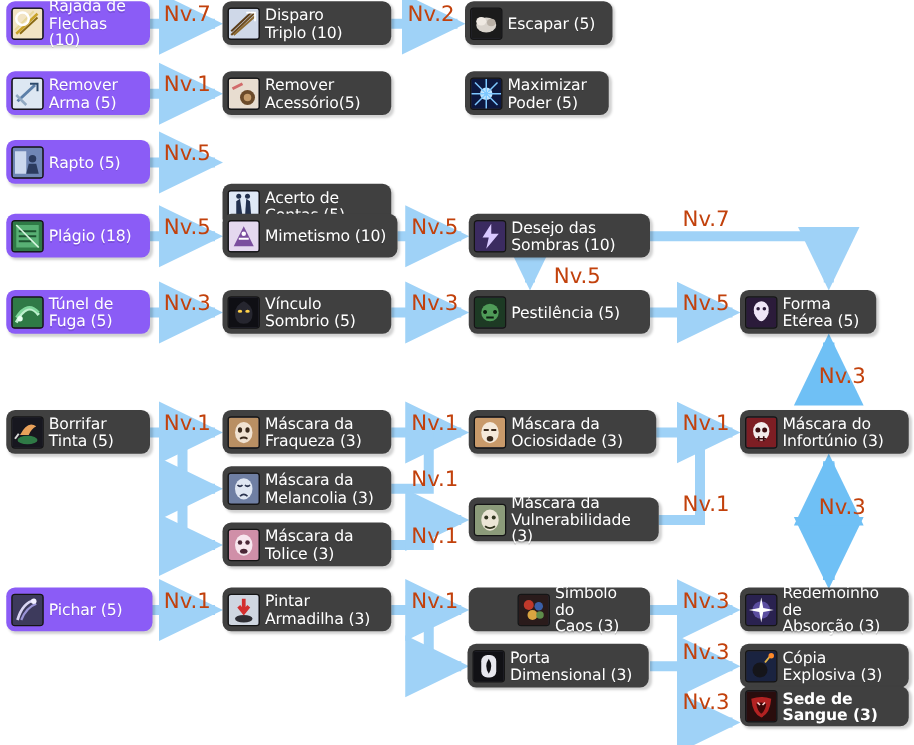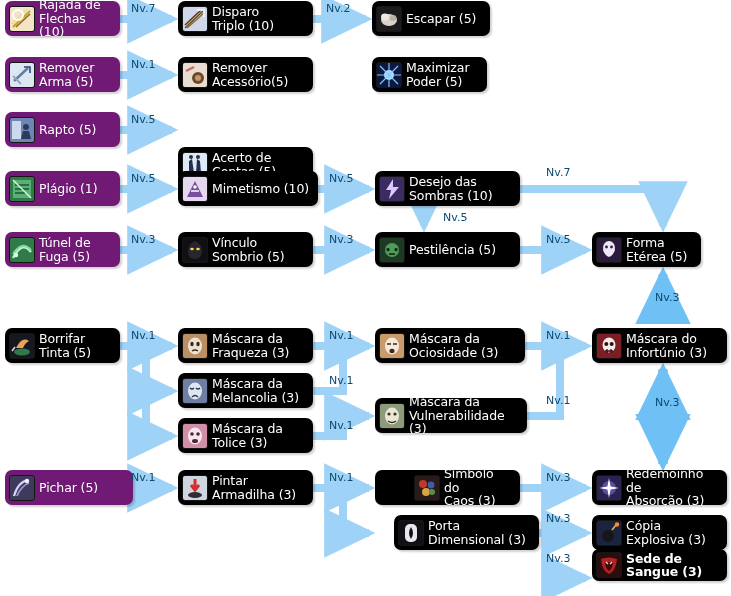--- a/index.html
+++ b/index.html
@@ -17,22 +17,22 @@
   
   .node{
     position:absolute;
     display:flex;align-items:center;
     border-radius:7px;
     box-sizing:border-box;
     padding:3px 8px 3px 4px;
     box-shadow:2px 2px 2px rgba(0,0,0,0.18);
     z-index:5;
   }
-  .node.orange{background:#701a75;}
-  .node.blue{background:#000000;}
+  .node.orange{background:#8b5cf6;}
+  .node.blue{background:#404040;}
 
   .icon{
     width:26px;height:26px;
     flex:0 0 26px;
     margin-right:4px;
     border-radius:3px;
     border:1px solid #151515;
     box-sizing:border-box;
     position:relative;
     overflow:hidden;
@@ -44,22 +44,22 @@
     color:#ffffff;
     font-size:12.5px;
     line-height:13.5px;
     letter-spacing:-0.1px;
     white-space:pre-line;
     text-shadow:0 1px 0 rgba(0,0,0,0.12);
   }
 
   .lvl{
     position:absolute;
-    font-size:11px;
-    color:#0c4a6e;
+    font-size:17px;
+    color:#c2410c;
     z-index:6;
     white-space:nowrap;
     font-family:"DejaVu Sans","Liberation Sans",sans-serif;
   }
 </style>
 </head>
 <body>
 
 <div id="tree">
 
@@ -231,21 +231,21 @@
 
   <div class="node orange" style="left:5px;top:171px;width:115px;height:35px;">
     <span class="icon">
       <svg viewBox="0 0 24 24">
           <rect width="24" height="24" fill="#2f7a46"></rect>
         <rect x="3" y="3" width="18" height="18" fill="#58b074"></rect>
         <path d="M5 8 h14 M5 12 h14 M5 16 h10" stroke="#1d5430" stroke-width="1.6"></path>
         <path d="M3 3 L21 21" stroke="#d7f5e0" stroke-width="1.4"></path>
       </svg>
     </span>
-    <span class="label">Plágio (1)</span>
+    <span class="label">Plágio (18)</span>
   </div>
 
   <div class="node blue" style="left:178px;top:171px;width:140px;height:35px;">
     <span class="icon">
       <svg viewBox="0 0 24 24">
           <rect width="24" height="24" fill="#e4d8ef"></rect>
         <path d="M4 20 L12 4 L20 20 Z" fill="#7a4e9e"></path>
         <path d="M8 14 h8" stroke="#fff" stroke-width="1.6"></path>
         <circle cx="12" cy="10" r="1.8" fill="#fff"></circle>
       </svg>
@@ -404,21 +404,21 @@
         <ellipse cx="12" cy="11" rx="6.5" ry="7.5" fill="#f2ecec"></ellipse>
         <circle cx="9.3" cy="10" r="2" fill="#3a0d10"></circle>
         <circle cx="14.7" cy="10" r="2" fill="#3a0d10"></circle>
         <path d="M8 17 h8 M10 15 v4 M14 15 v4" stroke="#3a0d10" stroke-width="1.3"></path>
       </svg>
     </span>
     <span class="label">Máscara do
 Infortúnio (3)</span>
   </div>
 
-  <div class="node orange" style="left:5px;top:470px;width:128px;height:35px;">
+  <div class="node orange" style="left:5px;top:470px;width:117px;height:35px;">
     <span class="icon">
       <svg viewBox="0 0 24 24">
           <rect width="24" height="24" fill="#3d3a5c"></rect>
         <path d="M4 20 q4 -14 14 -16" stroke="#d9d5f2" stroke-width="2.2" fill="none"></path>
         <path d="M7 20 q4 -10 12 -13" stroke="#9b95d6" stroke-width="1.8" fill="none"></path>
         <circle cx="17" cy="5" r="2.2" fill="#f2f0ff"></circle>
       </svg>
     </span>
     <span class="label">Pichar (5)</span>
   </div>
@@ -442,21 +442,21 @@
         <circle cx="8" cy="8" r="4" fill="#c0392b"></circle>
         <circle cx="16" cy="9" r="3.4" fill="#3a5fa8"></circle>
         <circle cx="11" cy="16" r="4" fill="#d9a441"></circle>
         <circle cx="17" cy="16" r="3" fill="#5e8c4a"></circle>
       </svg>
     </span>
     <span class="label">Símbolo do
 Caos (3)</span>
   </div>
 
-  <div class="node blue" style="left:394px;top:515px;width:145px;height:35px;">
+  <div class="node blue" style="left:374px;top:515px;width:145px;height:35px;">
     <span class="icon">
       <svg viewBox="0 0 24 24">
           <rect width="24" height="24" fill="#111115"></rect>
         <rect x="6" y="3" width="12" height="18" rx="5" fill="#e8e8ee"></rect>
         <path d="M12 6 q4 6 0 12 q-4 -6 0 -12 z" fill="#111115"></path>
       </svg>
     </span>
     <span class="label">Porta
 Dimensional (3)</span>
   </div>

